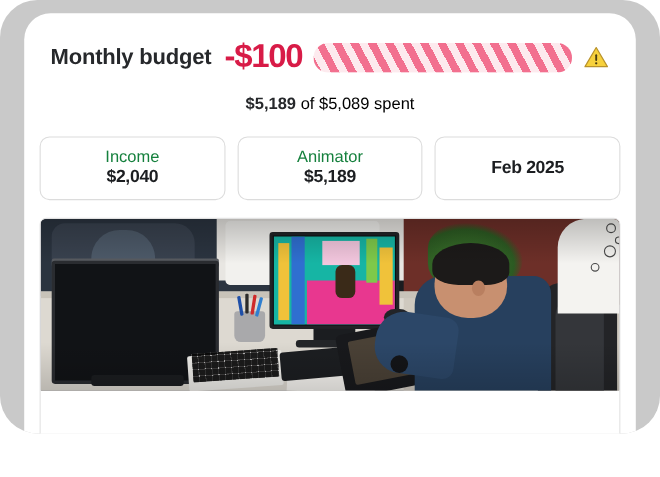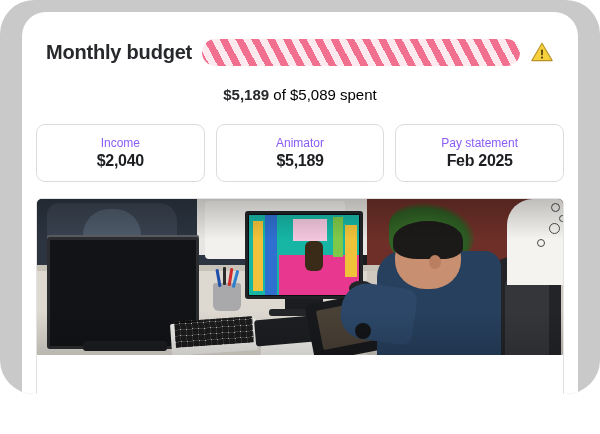--- a/index.html
+++ b/index.html
@@ -114,22 +114,22 @@
     border: 1px solid #dcdcdc;
     border-radius: 9px;
     background: #fff;
     display: flex;
     flex-direction: column;
     align-items: center;
     justify-content: center;
     box-sizing: border-box;
   }
   .stat-label {
-    font-size: 12px;
-    color: #8b5cf6;
+    font-size: 15px;
+    color: #15803d;
     line-height: 16px;
   }
   .stat-value {
     font-size: 16px;
     font-weight: bold;
     color: #1c1e21;
     line-height: 20px;
     letter-spacing: -0.3px;
   }
 
@@ -253,20 +253,21 @@
 </style>
 </head>
 <body>
 
 <div id="device-frame">
   <div id="card">
 
     <div id="budget-row">
       <div id="budget-title">Monthly budget</div>
 
+      <div id="budget-amount">-$100</div>
 
       <div id="budget-bar"></div>
 
       <svg id="warning-icon" viewBox="0 0 24 24">
         <path d="M12 3.2 L22.2 20.6 H1.8 Z" fill="#f7d13c" stroke="#b9922a" stroke-width="1.1" stroke-linejoin="round"></path>
         <rect x="11.15" y="9.4" width="1.7" height="6" rx="0.8" fill="#4a3c10"></rect>
         <circle cx="12" cy="17.6" r="1.05" fill="#4a3c10"></circle>
       </svg>
     </div>
 
@@ -280,21 +281,20 @@
         <div class="stat-label">Income</div>
         <div class="stat-value">$2,040</div>
       </div>
 
       <div class="stat-card">
         <div class="stat-label">Animator</div>
         <div class="stat-value">$5,189</div>
       </div>
 
       <div class="stat-card">
-        <div class="stat-label">Pay statement</div>
         <div class="stat-value">Feb 2025</div>
       </div>
 
     </div>
 
     <div id="media-panel">
 
       <div id="photo">
         <div class="ph" id="ph-wall-left"></div>
         <div class="ph" id="ph-wall-mid"></div>

